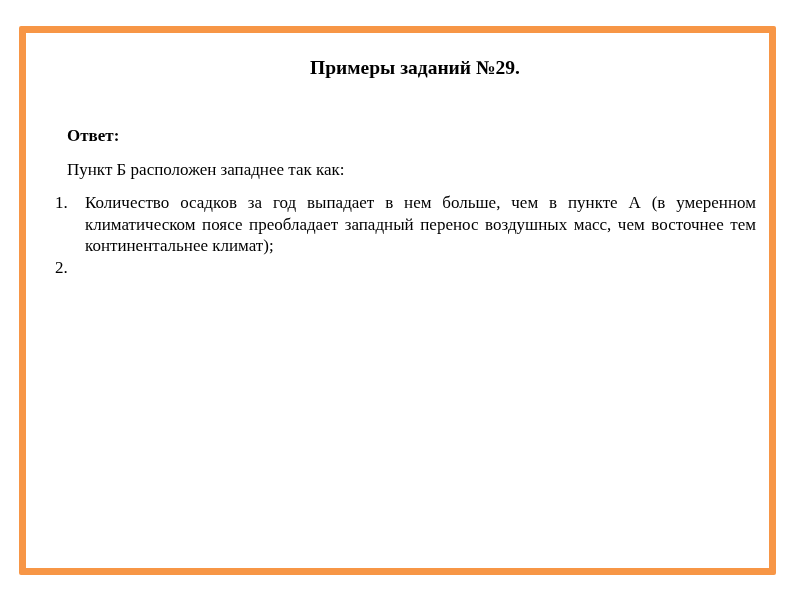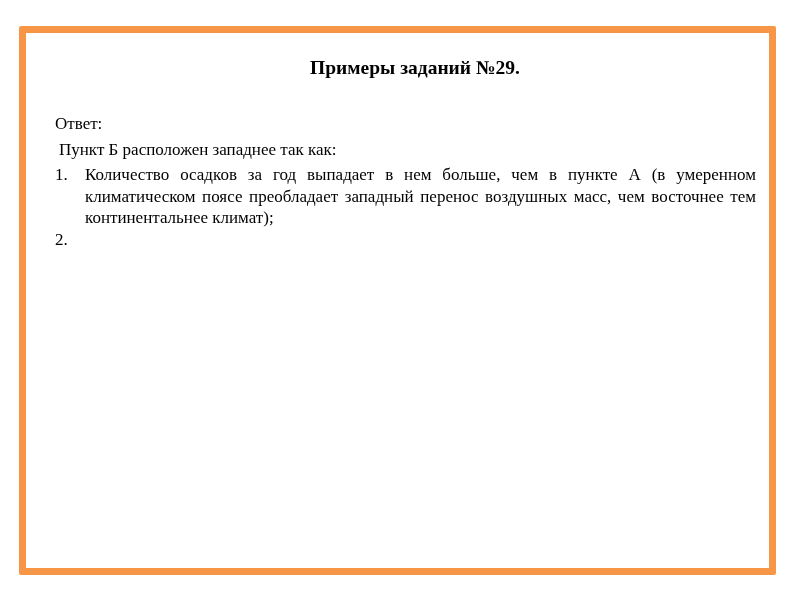--- a/index.html
+++ b/index.html
@@ -38,25 +38,25 @@
     }
     .content {
       position: absolute;
       left: 55px;
       top: 113px;
       width: 701px;
       font-size: 17px;
       line-height: 21.5px;
     }
     .answer-label {
-      font-weight: normal;
-      margin: 0;
+      font-weight: bold;
+      margin: 12px;
     }
     .intro {
-      margin: 4px;
+      margin: 12px;
     }
     ol.reasons {
       margin: 0;
       padding: 0;
       list-style: none;
     }
     ol.reasons li {
       position: relative;
       padding-left: 30px;
       text-align: justify;

